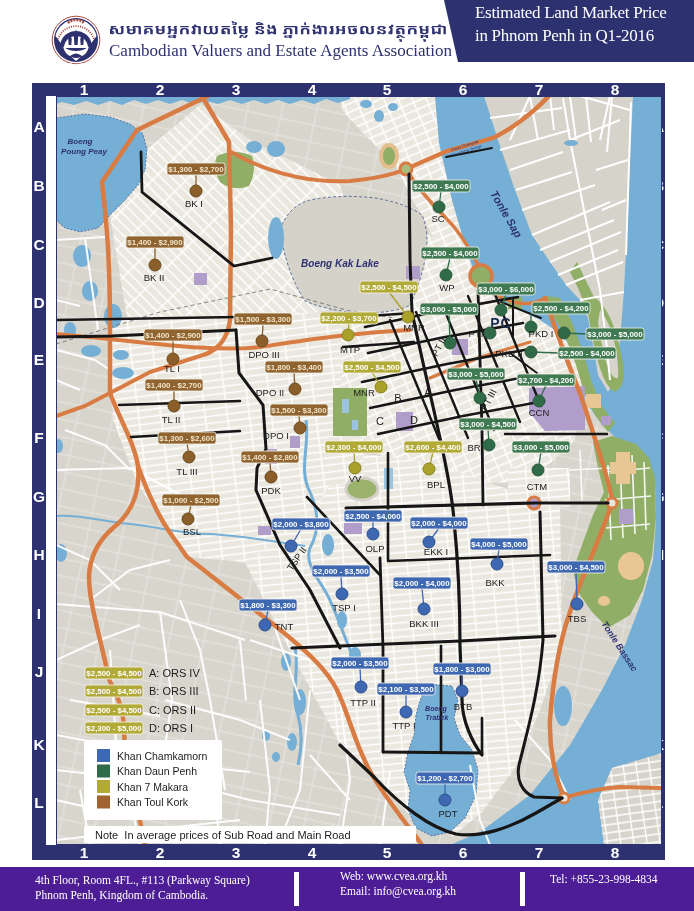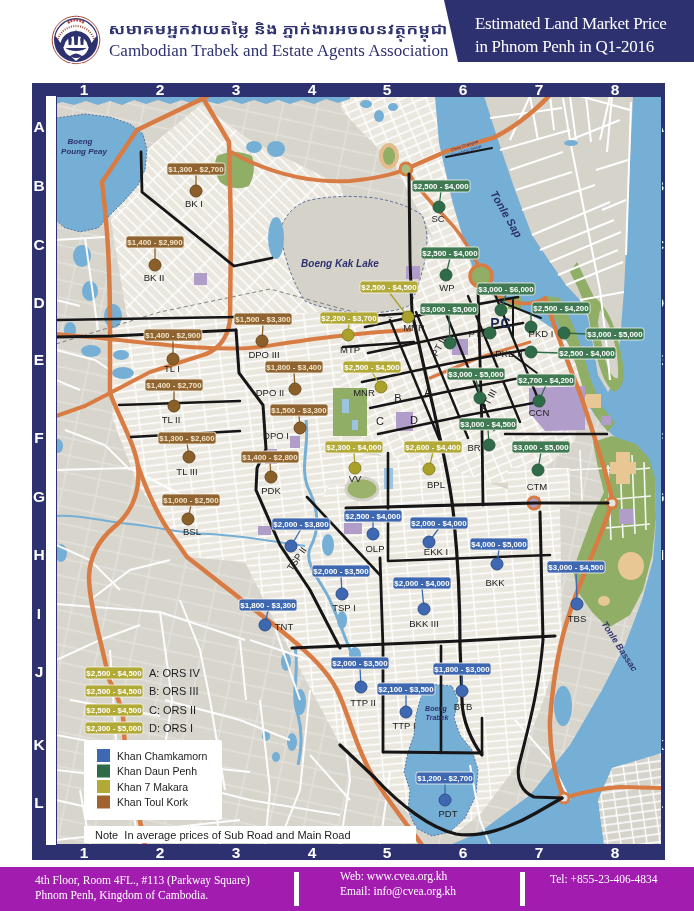--- a/index.html
+++ b/index.html
@@ -20,24 +20,24 @@
 </g>
 <path d="M12,31.5 Q18,36 25,36 Q32,36 38,31.5 Q36,39 31,41 Q28,38.5 25,38.5 Q22,38.5 19,41 Q14,39 12,31.5 Z" fill="#ffffff"></path>
 <path d="M20,41.5 Q25,44.5 30,41.5 L25,46 Z" fill="#ffffff"></path>
 <path d="M19,48.5 A14,14 0 0 0 31,48.5" fill="none" stroke="#ffffff" stroke-width="1.6" stroke-dasharray="1.6,1.2"></path>
 </svg></div>
 
 <div class="abs" style="left:110px;top:21px"><svg width="336" height="21" viewBox="0 0 1839 140" preserveAspectRatio="none">
       <path d="M1712,121 1712,127 1716,128 1716,139 1729,139 1729,121ZM1581,121 1581,127 1585,128 1585,139 1598,139 1598,121ZM1567,113 1585,113 1585,107 1580,106 1580,104 1583,101 1587,101 1601,112 1613,113 1613,107 1605,105 1598,98 1590,94 1578,94 1570,100ZM1700,93 1700,113 1715,113 1715,108 1712,107 1714,102 1721,106 1729,103 1729,113 1741,113 1741,93 1729,93 1720,98 1712,93ZM998,96 993,95 993,93 981,93 980,96 961,96 953,100 953,107 958,111 980,110 986,115 991,115 996,110 993,104 994,101 998,101ZM964,104 970,101 979,101 980,105 967,106ZM708,113 719,113 719,106 722,101 726,102 732,112 743,113 750,107 753,99 753,93 742,93 741,102 738,106 733,103 728,95 724,93 716,94 710,100ZM363,96 358,95 358,93 346,93 345,96 326,96 319,99 318,106 323,111 345,110 351,115 356,115 361,111 361,107 358,103 363,101ZM329,104 335,101 346,102 345,105 332,106ZM1633,55 1631,62 1631,88 1644,88 1644,63 1645,60 1651,55 1658,55 1664,59 1665,88 1678,88 1678,60 1676,55 1671,50 1661,47 1648,47 1640,49ZM1568,54 1566,59 1566,85 1568,87 1582,88 1589,83 1590,73 1586,68 1579,66 1579,60 1583,56 1593,55 1599,60 1599,88 1612,88 1612,57 1609,52 1596,47 1583,47 1575,49ZM1581,73 1583,75 1583,79 1580,82ZM1047,54 1045,59 1045,88 1058,88 1058,61 1065,55 1072,55 1078,60 1078,88 1091,88 1091,58 1086,51 1075,47 1062,47 1054,49ZM954,55 952,65 955,74 953,79 951,77 945,79 948,86 952,88 961,88 965,86 968,80 965,60 971,55 980,55 985,60 985,88 998,88 998,58 992,50 985,47 966,47 959,50ZM612,54 610,59 610,85 612,87 626,88 633,83 634,73 630,68 623,66 623,60 627,56 637,55 643,60 643,88 656,88 656,57 653,52 640,47 627,47 619,49ZM625,73 627,75 627,79 624,82ZM386,55 384,62 384,88 397,88 397,63 398,60 404,55 411,55 417,59 418,88 431,88 431,60 429,55 424,50 414,47 401,47 393,49ZM189,54 187,61 187,88 200,88 200,82 204,77 213,76 213,68 200,69 201,59 207,54 214,54 220,58 221,88 234,88 234,59 228,50 217,46 204,46 193,50ZM1698,33 1692,40 1692,43 1697,49 1697,78 1700,83 1712,88 1727,88 1738,84 1743,77 1743,49 1736,42 1745,41 1745,33 1731,33 1725,42 1730,49 1729,56 1710,55 1710,50 1703,42 1711,41 1711,33ZM1711,64 1730,65 1730,75 1724,80 1714,79 1710,75ZM1631,33 1631,41 1678,41 1678,33ZM1566,33 1566,41 1612,41 1612,33ZM1468,37 1463,46 1465,54 1473,60 1494,66 1498,73 1494,80 1490,80 1476,73 1476,66 1463,66 1463,88 1476,88 1477,82 1491,88 1498,88 1505,85 1509,81 1511,74 1507,64 1498,59 1482,55 1477,51 1476,47 1480,42 1491,41 1496,44 1493,49 1493,54 1504,53 1509,48 1509,41 1507,38 1495,33 1480,33ZM1372,39 1370,43 1370,84 1372,87 1386,88 1393,83 1393,71 1390,68 1383,66 1383,46 1389,41 1395,41 1401,47 1401,78 1405,84 1416,88 1429,88 1442,82 1444,78 1444,49 1437,42 1446,41 1446,33 1432,33 1426,42 1431,48 1431,75 1425,80 1420,80 1414,75 1414,45 1408,36 1398,33 1386,33 1378,35ZM1385,73 1387,75 1387,79 1384,82ZM1308,33 1300,44 1305,52 1306,80 1311,85 1321,88 1336,88 1345,85 1351,78 1351,51 1343,47 1335,48 1330,51 1328,54 1328,62 1332,66 1338,68 1338,75 1332,80 1324,80 1318,75 1318,52 1309,43 1311,41 1351,41 1351,33ZM1335,55 1338,55 1337,61ZM1241,33 1235,42 1240,48 1240,78 1235,80 1235,88 1248,88 1253,85 1254,64 1273,65 1273,78 1268,80 1268,88 1284,87 1286,85 1286,49 1280,42 1288,41 1288,33 1273,34 1268,42 1273,48 1272,56 1253,55 1253,49 1246,42 1255,41 1255,33ZM1209,33 1202,42 1210,53 1209,68 1201,71 1199,81 1200,84 1206,88 1218,88 1221,86 1223,81 1223,50 1217,41 1224,41 1224,33ZM1210,75 1208,82 1205,77ZM1155,33 1155,41 1169,41 1173,47 1173,88 1186,88 1186,43 1184,37 1178,33ZM1045,33 1045,41 1091,41 1091,33ZM952,33 952,41 1010,41 1013,44 1013,88 1026,88 1026,39 1023,35 1019,33ZM802,37 797,45 799,54 809,61 829,67 831,70 831,76 829,79 824,80 810,73 810,66 797,66 797,88 810,88 811,82 825,88 832,88 839,85 844,78 843,67 832,59 814,54 810,50 810,46 814,42 825,41 830,44 827,48 827,54 834,54 841,51 843,47 842,40 838,36 829,33 813,33ZM707,33 701,42 706,49 706,75 708,81 711,84 721,88 736,88 748,84 753,75 753,50 746,42 754,41 754,33 740,33 735,40 735,43 740,50 739,56 719,55 719,49 714,41 721,41 721,33ZM720,64 740,65 739,76 733,80 723,79 719,73ZM677,33 671,40 671,43 676,49 676,85 679,88 694,88 694,80 689,79 689,50 682,42 690,41 690,33ZM610,33 610,41 656,41 656,33ZM514,35 513,74 514,79 520,85 531,88 544,88 555,84 564,88 575,88 585,85 590,80 591,50 584,42 592,41 592,33 579,33 573,40 573,43 578,49 578,74 573,80 564,79 560,73 560,49 554,42 562,41 562,33 547,34 542,42 547,48 547,75 541,80 533,80 529,78 526,72 526,44 529,41 532,41 532,33 517,33ZM384,33 384,41 431,41 431,33ZM319,34 315,40 315,43 320,50 320,76 317,80 314,80 314,88 328,88 332,85 334,64 353,65 353,77 348,80 348,88 361,88 365,86 366,50 359,42 367,41 367,33 353,33 348,40 348,43 353,49 352,56 333,55 333,50 326,42 334,41 334,33ZM254,33 248,40 248,43 253,49 253,78 256,83 268,88 283,88 294,84 299,77 299,49 292,42 301,41 301,33 287,33 281,42 286,49 285,56 266,55 266,50 259,42 267,41 267,33ZM267,64 286,65 286,75 280,80 270,79 266,75ZM187,33 187,41 234,41 234,33ZM90,38 89,43 94,49 94,78 100,85 110,88 123,88 135,84 140,76 140,49 133,42 153,41 156,45 156,88 169,88 169,41 164,34 127,33 122,40 122,43 127,49 126,56 107,55 107,50 100,42 108,41 108,33 93,34ZM108,64 125,64 127,66 126,76 120,80 111,79 107,75ZM2,42 7,49 1,54 0,57 0,84 2,87 16,88 23,83 23,71 20,68 13,66 13,59 18,55 25,55 30,58 31,77 37,85 46,88 59,88 67,86 72,82 74,78 74,49 69,41 76,41 76,33 61,34 56,42 61,49 61,76 56,80 49,80 44,76 44,59 39,50 29,47 19,47 14,42 34,41 34,33 8,33ZM15,73 17,75 17,79 14,82ZM1551,25 1538,25 1538,31 1536,33 1531,33 1526,39 1526,44 1534,51 1534,66 1526,70 1523,75 1524,84 1530,88 1542,88 1546,84 1547,50 1539,42 1546,41 1550,38ZM1534,75 1532,82 1529,77ZM863,25 863,43 869,50 875,52 892,50 896,56 894,76 885,69 875,75 874,58 871,56 858,56 858,64 862,66 862,88 875,88 886,80 896,88 909,88 909,54 908,50 902,44 904,42 904,34 898,29 888,30 884,35 884,40 886,43 884,45 879,45 875,41 875,25ZM1759,41 1759,45 1763,51 1763,88 1776,88 1785,80 1788,80 1797,88 1810,88 1810,47 1797,47 1796,76 1786,69 1777,76 1776,52 1768,44 1769,41 1822,41 1825,44 1825,88 1838,88 1838,40 1833,34 1810,32 1810,24 1797,24 1797,31 1795,33 1766,33ZM1111,25 1112,44 1116,49 1123,52 1141,50 1144,54 1143,76 1135,69 1125,76 1123,58 1121,56 1107,56 1107,64 1111,66 1111,88 1123,88 1133,80 1145,88 1157,88 1157,51 1151,43 1153,40 1152,33 1147,29 1136,30 1132,37 1135,43 1132,45 1127,45 1124,42 1123,24ZM459,25 459,31 457,33 452,33 447,40 447,43 455,51 454,68 449,69 445,74 446,84 452,88 464,88 467,85 468,49 460,42 480,41 484,47 484,88 497,88 497,44 495,37 489,33 474,33 472,31 472,24ZM455,75 453,82 451,80 451,76ZM1063,8 1063,26 1073,26 1072,8ZM799,16 799,23 803,26 840,26 840,20 835,15 818,7 807,8 803,10ZM808,17 815,14 827,19 808,19ZM666,0 666,6 669,9 669,16 679,16 681,14 685,16 683,21 669,21 669,27 688,27 694,22 695,16 691,9 678,8 677,1Z" fill="#2d3170" fill-rule="evenodd"></path>
     </svg></div>
 
-<div class="abs" style="left:109px;top:41px;font-family:'Liberation Serif',serif;font-size:17px;color:#2d3170;white-space:nowrap">Cambodian Trabek and Estate Agents Association</div>
+<div class="abs" style="left:109px;top:41px;font-family:'Liberation Serif',serif;font-size:17px;color:#2d3170;white-space:nowrap">Cambodian Valuers and Estate Agents Association</div>
 
 <div class="abs" style="left:430px;top:0;width:264px;height:62px;background:#2d3170;clip-path:polygon(14px 0,264px 0,264px 62px,28px 62px)">
-<div style="margin:12px 0 0 45px;font-family:'Liberation Serif',serif;font-size:17px;letter-spacing:-0.3px;color:#fff;line-height:23px;white-space:nowrap">Estimated Land Market Price<br>in Phnom Penh in Q1-2016</div>
+<div style="margin:1px 0 0 45px;font-family:'Liberation Serif',serif;font-size:17px;letter-spacing:-0.3px;color:#fff;line-height:23px;white-space:nowrap">Estimated Land Market Price<br>in Phnom Penh in Q1-2016</div>
 </div>
 
 <div class="abs" style="left:32px;top:83px"><svg id="frame" viewBox="32 83 633 777" width="633" height="777" font-family="Liberation Sans, sans-serif">
       <g fill="#2d3170">
         <rect x="32" y="83" width="633" height="13"></rect>
         <rect x="32" y="845" width="633" height="15"></rect>
         <rect x="32" y="83" width="14" height="777"></rect>
         <rect x="652" y="83" width="13" height="777"></rect>
       </g>
       <g fill="#ffffff" font-size="15.5" font-weight="bold" text-anchor="middle">
@@ -726,18 +726,18 @@
         <rect x="87" y="795.5" width="13" height="13" fill="#a2622f"></rect>
         <text x="107" y="806.0" font-size="10.5" fill="#1c1c1c">Khan Toul Kork</text>
       </g>
       <g>
         <rect x="74" y="826" width="332" height="17" fill="#ffffff"></rect>
         <text x="85" y="838.5" font-size="11" fill="#1c1c1c">Note&nbsp;&nbsp;In average prices of Sub Road and Main Road</text>
       </g>
       <rect x="46.5" y="96.5" width="605" height="748" fill="none" stroke="#2d3170" stroke-width="1"></rect>
     </svg></div>
 
-<div class="abs" style="left:0;top:867px;width:694px;height:44px;background:#a21caf;color:#fff;font-family:'Liberation Serif',serif;font-size:11.5px">
+<div class="abs" style="left:0;top:867px;width:694px;height:44px;background:#4c1d95;color:#fff;font-family:'Liberation Serif',serif;font-size:11.5px">
 <div class="abs" style="left:35px;top:6px;line-height:15px">4th Floor, Room 4FL., #113 (Parkway Square)<br>Phnom Penh, Kingdom of Cambodia.</div>
 <div class="abs" style="left:294px;top:5px;width:5px;height:34px;background:#fff"></div>
 <div class="abs" style="left:340px;top:2px;line-height:15px">Web: www.cvea.org.kh<br>Email: info@cvea.org.kh</div>
 <div class="abs" style="left:520px;top:5px;width:5px;height:34px;background:#fff"></div>
-<div class="abs" style="left:550px;top:6px">Tel: +855-23-406-4834</div>
+<div class="abs" style="left:550px;top:6px">Tel: +855-23-998-4834</div>
 </div>
 </body></html>

